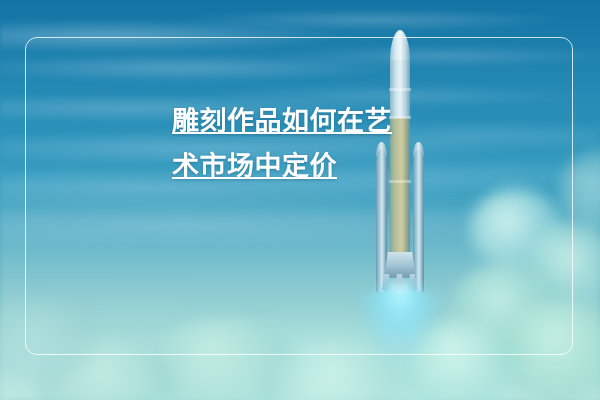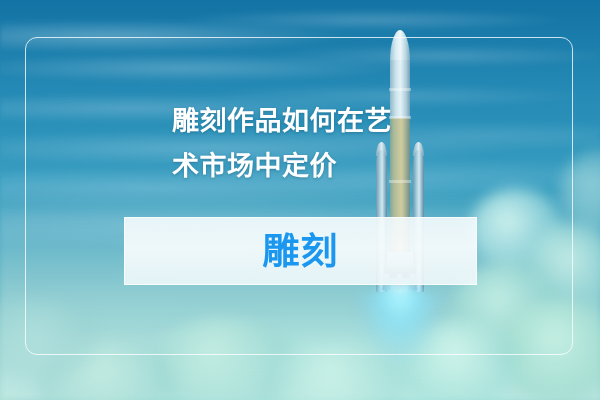--- a/index.html
+++ b/index.html
@@ -182,20 +182,21 @@
     position: absolute;
     left: 172px; top: 98px;
     width: 300px;
     color: #ffffff;
     font-size: 27px;
     font-weight: bold;
     line-height: 45px;
     letter-spacing: .5px;
     text-shadow: 0 1px 3px rgba(10,50,80,.30);
     white-space: pre-line;
+    text-decoration: underline;
   }
 
   
   .banner {
     position: absolute;
     left: 124px; top: 217px;
     width: 353px; height: 68px;
     background: linear-gradient(180deg, rgba(244,251,253,.90) 0%, rgba(248,252,253,.93) 45%, rgba(240,249,251,.88) 100%);
     box-shadow: inset 0 0 0 1px rgba(255,255,255,.75);
     display: flex;
@@ -253,17 +254,14 @@
     </div>
 
     <div class="jet"></div>
   </div>
 
   <div class="frame"></div>
 
   <div class="headline">雕刻作品如何在艺
 术市场中定价</div>
 
-  <div class="banner">
-    <span class="banner-text">雕刻</span>
-  </div>
 
 </div>
 
 </body></html>

